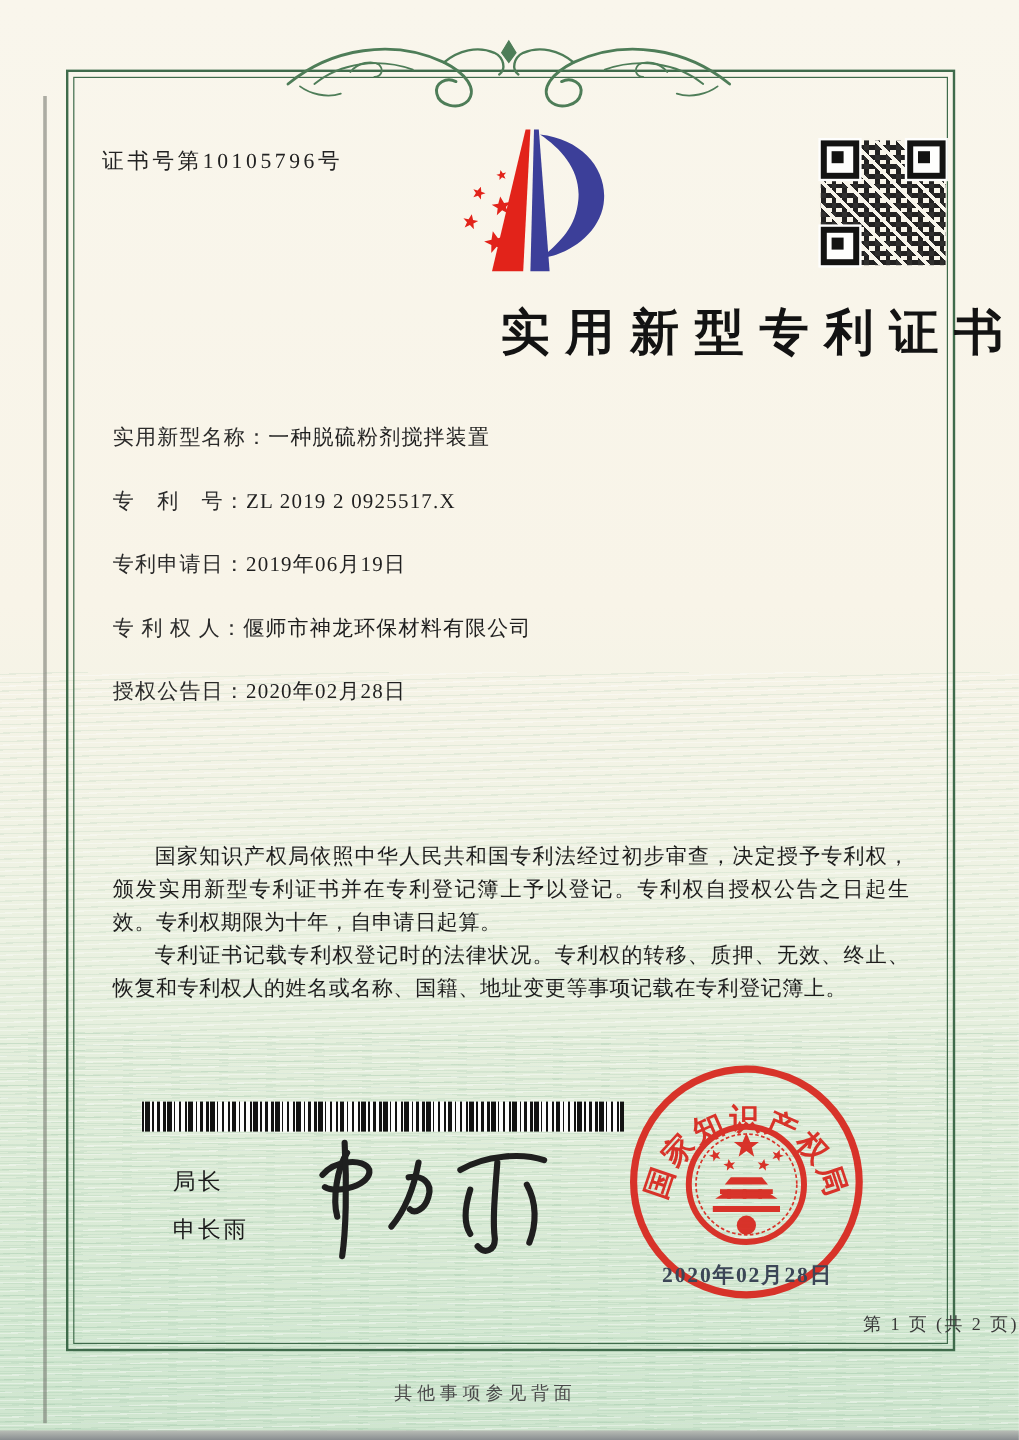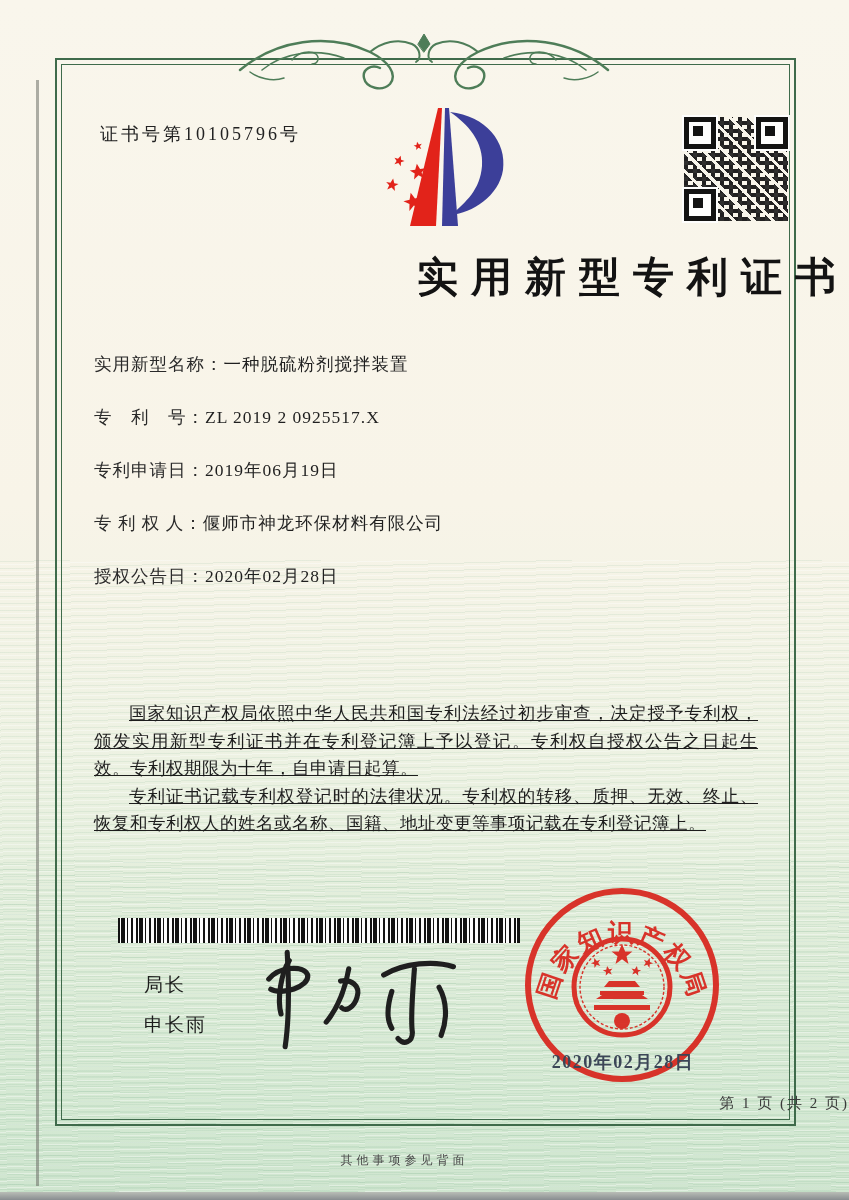--- a/index.html
+++ b/index.html
@@ -14,21 +14,21 @@
   .waves2{position:absolute;left:0;right:0;top:860px;bottom:0;pointer-events:none;
          background:repeating-linear-gradient(1.2deg,rgba(110,170,130,.14) 0 1px,transparent 1px 5px);}
   .scan-seam{position:absolute;left:36px;top:80px;bottom:14px;width:3px;background:#6d6f68;opacity:.55;}
   .scan-bottom{position:absolute;left:0;right:0;bottom:0;height:8px;background:linear-gradient(180deg,#b9bdb6,#888d90);}
   
   .frame{position:absolute;left:55px;top:58px;right:53px;bottom:74px;border:2px solid #3f6b4b;}
   .frame-inner{position:absolute;inset:4px;border:1px solid #3f6b4b;}
   
   .ornament{position:absolute;left:232px;top:26px;width:384px;height:70px;}
   
-  .cert-no{position:absolute;left:100px;top:122px;font-size:18px;letter-spacing:3px;color:#222;text-align:right;}
+  .cert-no{position:absolute;left:85px;top:122px;font-size:18px;letter-spacing:3px;color:#222;text-align:right;}
   .logo{position:absolute;left:352px;top:98px;width:175px;height:142px;}
   .qr{position:absolute;left:684px;top:117px;width:104px;height:104px;
       background-image:
         repeating-linear-gradient(90deg,#101010 0 4px,transparent 4px 9px),
         repeating-linear-gradient(0deg,#101010 0 4px,transparent 4px 8px);
       background-blend-mode:screen;opacity:.92;}
   .qr .mask{position:absolute;inset:0;
       background:repeating-linear-gradient(45deg,transparent 0 6px,#f8f5ec 6px 9px,transparent 9px 14px);}
   .qr .f{position:absolute;width:22px;height:22px;border:5px solid #000;background:#fff;box-shadow:0 0 0 2px #fff;}
   .qr .f::after{content:"";position:absolute;left:4px;top:4px;width:10px;height:10px;background:#000;}
@@ -37,35 +37,35 @@
          letter-spacing:13px;text-indent:13px;color:#131313;}
   
   .fields{position:absolute;left:94px;top:352px;width:668px;font-size:17.5px;color:#262626;}
   .frow{position:relative;height:24px;margin-bottom:29px;letter-spacing:1px;white-space:nowrap;}
   .flabel{color:#2a2a2a;}
   .fvalue{color:#1f1f1f;}
   .pair2{position:absolute;left:352px;top:0;}
   
   .body-text{position:absolute;left:94px;top:700px;width:664px;font-size:17.5px;line-height:27.5px;
              color:#1d1d1d;text-align:justify;letter-spacing:.5px;}
-  .body-text p{margin:0;text-indent:2em;text-decoration:underline;}
+  .body-text p{margin:0;text-indent:2em;}
   
   .barcode{position:absolute;left:118px;top:918px;width:402px;height:25px;
       background:repeating-linear-gradient(90deg,#121212 0 2px,#fdfdfd 2px 3px,#121212 3px 7px,#fdfdfd 7px 9px,#121212 9px 10px,#fdfdfd 10px 13px,#121212 13px 15px,#fdfdfd 15px 18px);}
   
   .director{position:absolute;left:144px;top:972px;font-size:19px;color:#1c1c1c;letter-spacing:2px;}
   .director div{margin-bottom:14px;}
   .signature{position:absolute;left:248px;top:938px;width:220px;height:118px;}
   
   .seal{position:absolute;left:520px;top:883px;width:205px;height:205px;opacity:.93;}
   .seal-date{position:absolute;left:518px;top:1050px;width:210px;text-align:center;
              font-size:18px;letter-spacing:1.5px;color:#3c4657;font-weight:bold;}
   
   .page-info{position:absolute;left:0;right:0;top:1094px;text-align:right;font-size:15px;letter-spacing:2px;color:#3a3a3a;}
-  .back-note{position:absolute;left:0;right:40px;top:1152px;text-align:center;font-size:12px;letter-spacing:4px;color:#4a4a4a;}
+  .back-note{position:absolute;left:0;right:40px;top:1152px;text-align:center;font-size:15px;letter-spacing:4px;color:#4a4a4a;}
 </style>
 </head>
 <body>
 
 <div class="page">
 
   <div class="waves"></div>
   <div class="waves2"></div>
 
   <div class="frame">

